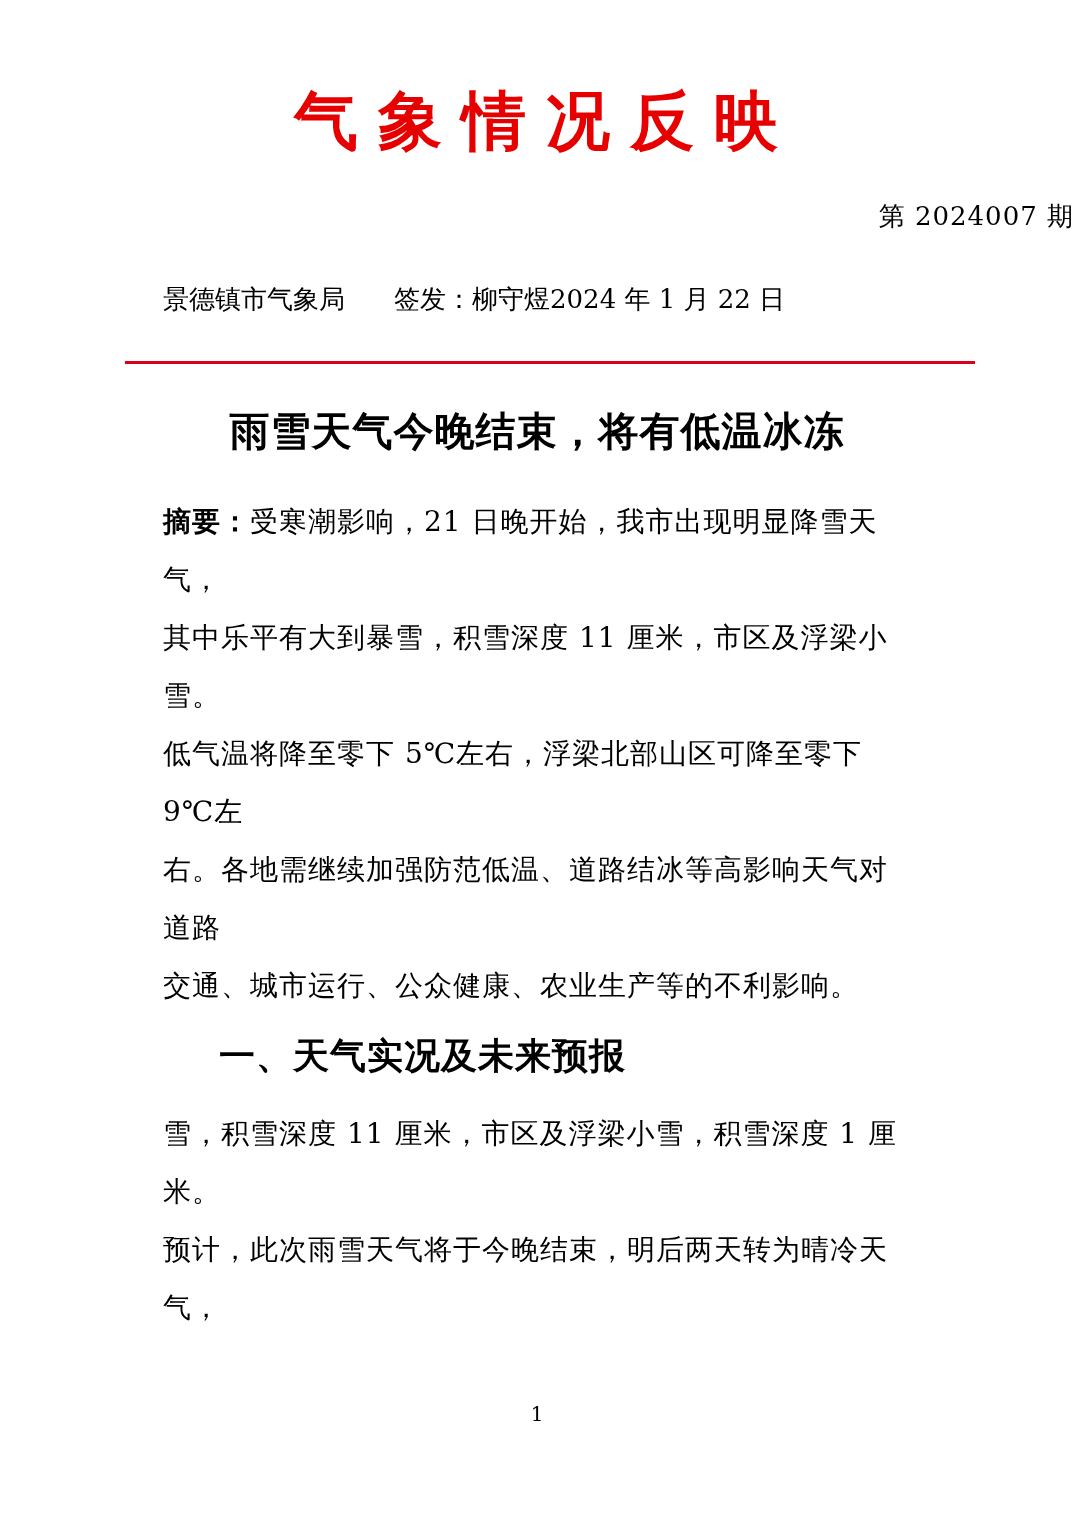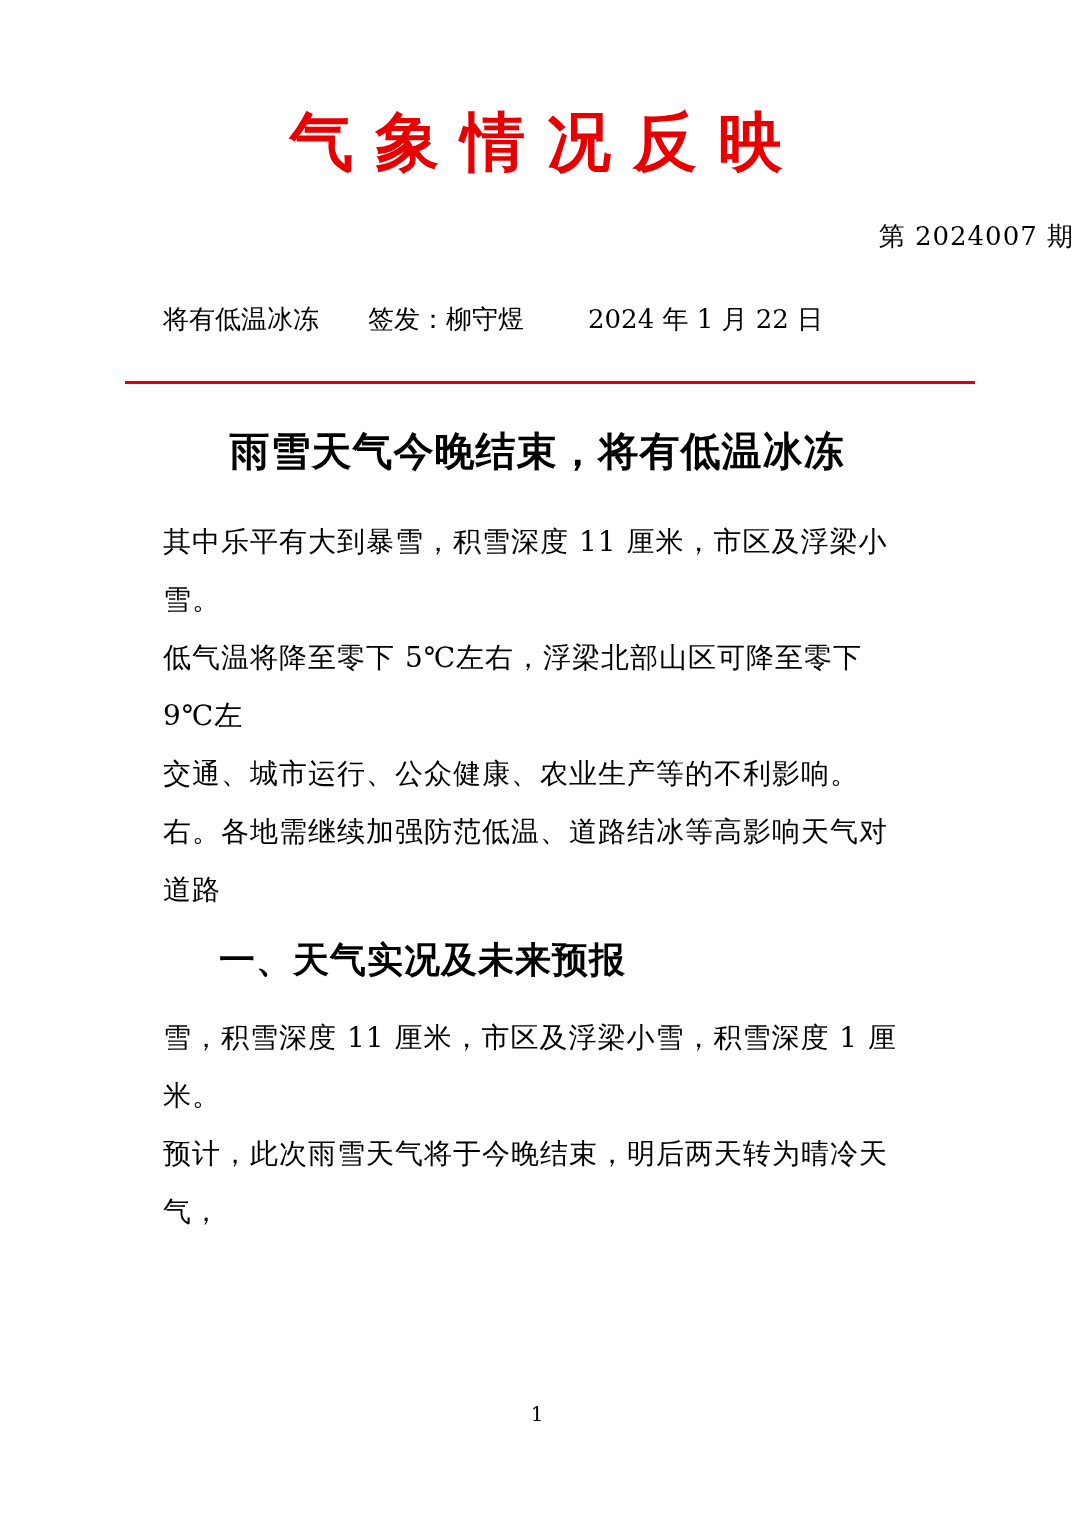--- a/index.html
+++ b/index.html
@@ -6,44 +6,44 @@
   .page {
     position: relative;
     width: 1074px;
     height: 1520px;
     background: #ffffff;
     color: #000;
     font-family: "DejaVu Serif", "Liberation Serif", serif;
     overflow: hidden;
   }
   .masthead-title {
-    padding-top: 96px;
+    padding-top: 76px;
     text-align: center;
     font-size: 64px;
     font-weight: bold;
     line-height: 1.45;
     letter-spacing: 2px;
     color: var(--masthead-red, #e60000);
-    font-family: Liberation Sans, sans-serif;
+    font-family: Liberation Serif, serif;
   }
   .issue-number {
     margin-top: 30px;
     text-align: right;
     font-size: 26px;
     letter-spacing: 1px;
   }
   .info-row {
     margin: 48px 163px 0 163px;
     font-size: 26px;
     display: flex;
     align-items: baseline;
     white-space: nowrap;
   }
   .info-signed { margin-left: 49px; }
-  .info-date   { margin-left: 64px; }
+  .info-date   { }
   .red-rule {
     margin: 44px 99px 0 125px;
     height: 3px;
     background: var(--rule-red, #d9001b);
   }
   .article-title {
     margin-top: 40px;
     text-align: center;
     font-size: 40px;
     font-weight: bold;
@@ -88,34 +88,37 @@
 </head>
 <body>
 
 <div class="page">
 
   <div class="masthead-title">气 象 情 况 反 映</div>
 
   <div class="issue-number">第 2024007 期</div>
 
   <div class="info-row">
-    <span class="info-org">将有低温冰冻</span>
+    <span class="info-org">景德镇市气象局</span>
     <span class="info-signed">签发：柳守煜</span>
     <span class="info-date">2024 年 1 月 22 日</span>
   </div>
 
   <div class="red-rule"></div>
 
   <div class="article-title">雨雪天气今晚结束，将有低温冰冻</div>
 
   <div class="summary">
+    <div class="line">
+      <span class="summary-label">摘要：</span><span>受寒潮影响，21 日晚开始，我市出现明显降雪天气，</span>
+    </div>
     <div class="line">其中乐平有大到暴雪，积雪深度 11 厘米，市区及浮梁小雪。</div>
     <div class="line">低气温将降至零下 5℃左右，浮梁北部山区可降至零下 9℃左</div>
+    <div class="line">右。各地需继续加强防范低温、道路结冰等高影响天气对道路</div>
     <div class="line">交通、城市运行、公众健康、农业生产等的不利影响。</div>
-    <div class="line">右。各地需继续加强防范低温、道路结冰等高影响天气对道路</div>
   </div>
 
   <div class="section-heading">一、天气实况及未来预报</div>
 
   <div class="body-text">
     <div class="line">雪，积雪深度 11 厘米，市区及浮梁小雪，积雪深度 1 厘米。</div>
     <div class="line">预计，此次雨雪天气将于今晚结束，明后两天转为晴冷天气，</div>
 
   </div>
 

